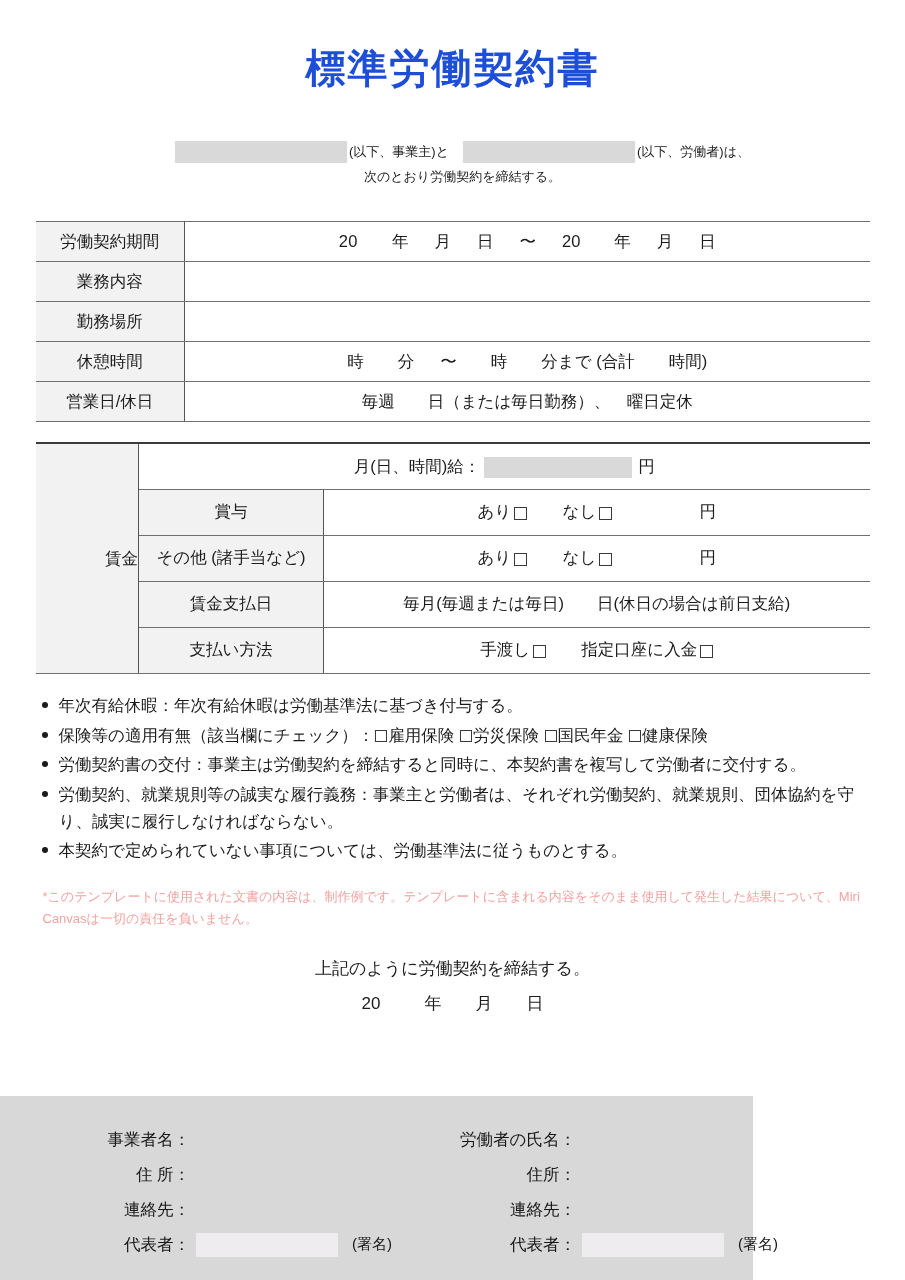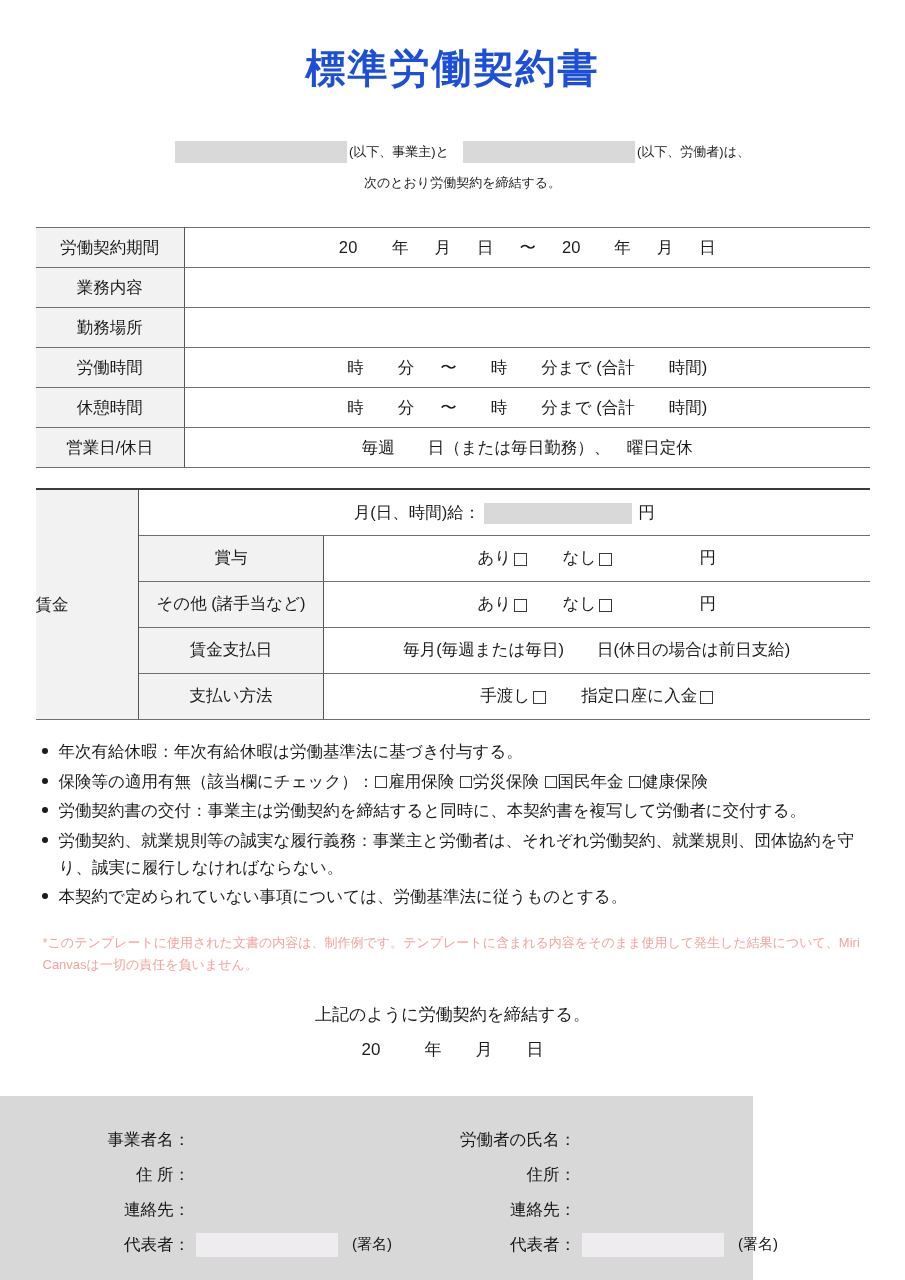--- a/index.html
+++ b/index.html
@@ -47,21 +47,21 @@
     gap: 0px;
   }
   .fill-blank {
     display: inline-block;
     background: #d9d9d9;
     height: 22px;
     vertical-align: middle;
   }
   .fill-party { width: 172px; margin-right: 2px; }
   .fill-party2 { width: 172px; margin-left: 14px; margin-right: 2px; }
-  .intro-second { margin-top: 6px; }
+  .intro-second { margin-top: 0; }
 
   
   .tbl {
     border-collapse: collapse;
     table-layout: fixed;
     margin: 0 auto;
     width: 834px;
     font-size: 16.5px;
   }
   .tbl td {
@@ -97,21 +97,21 @@
   #wage-table td {
     border-top: 1.5px solid #6f6f6f;
     border-bottom: 1.5px solid #6f6f6f;
     height: 46px;
   }
   #wage-table .wage-head-cell {
     border-top: 2px solid #3b3b3b;
   }
   .wage-span {
     background: #f2f2f2;
-    text-align: left;
+    text-align: right;
     border-right: 1.8px solid #555;
     vertical-align: middle;
   }
   .wage-sub {
     background: #f2f2f2;
     text-align: center;
     border-right: 1.8px solid #555;
   }
   .wage-top {
     text-align: center;
@@ -262,26 +262,20 @@
       </tr>
       <tr>
         <td class="lbl">業務内容</td>
         <td class="val"></td>
       </tr>
       <tr>
         <td class="lbl">勤務場所</td>
         <td class="val"></td>
       </tr>
       <tr>
-        <td class="lbl">労働時間</td>
-        <td class="val">
-          時<span class="gap-m"></span>分<span class="gap-s"></span>〜<span class="gap-m"></span>時<span class="gap-m"></span>分まで (合計<span class="gap-m"></span>時間)
-        </td>
-      </tr>
-      <tr>
         <td class="lbl">休憩時間</td>
         <td class="val">
           時<span class="gap-m"></span>分<span class="gap-s"></span>〜<span class="gap-m"></span>時<span class="gap-m"></span>分まで (合計<span class="gap-m"></span>時間)
         </td>
       </tr>
       <tr>
         <td class="lbl">営業日/休日</td>
         <td class="val">毎週　　日（または毎日勤務）、　曜日定休</td>
       </tr>
     </tbody>

